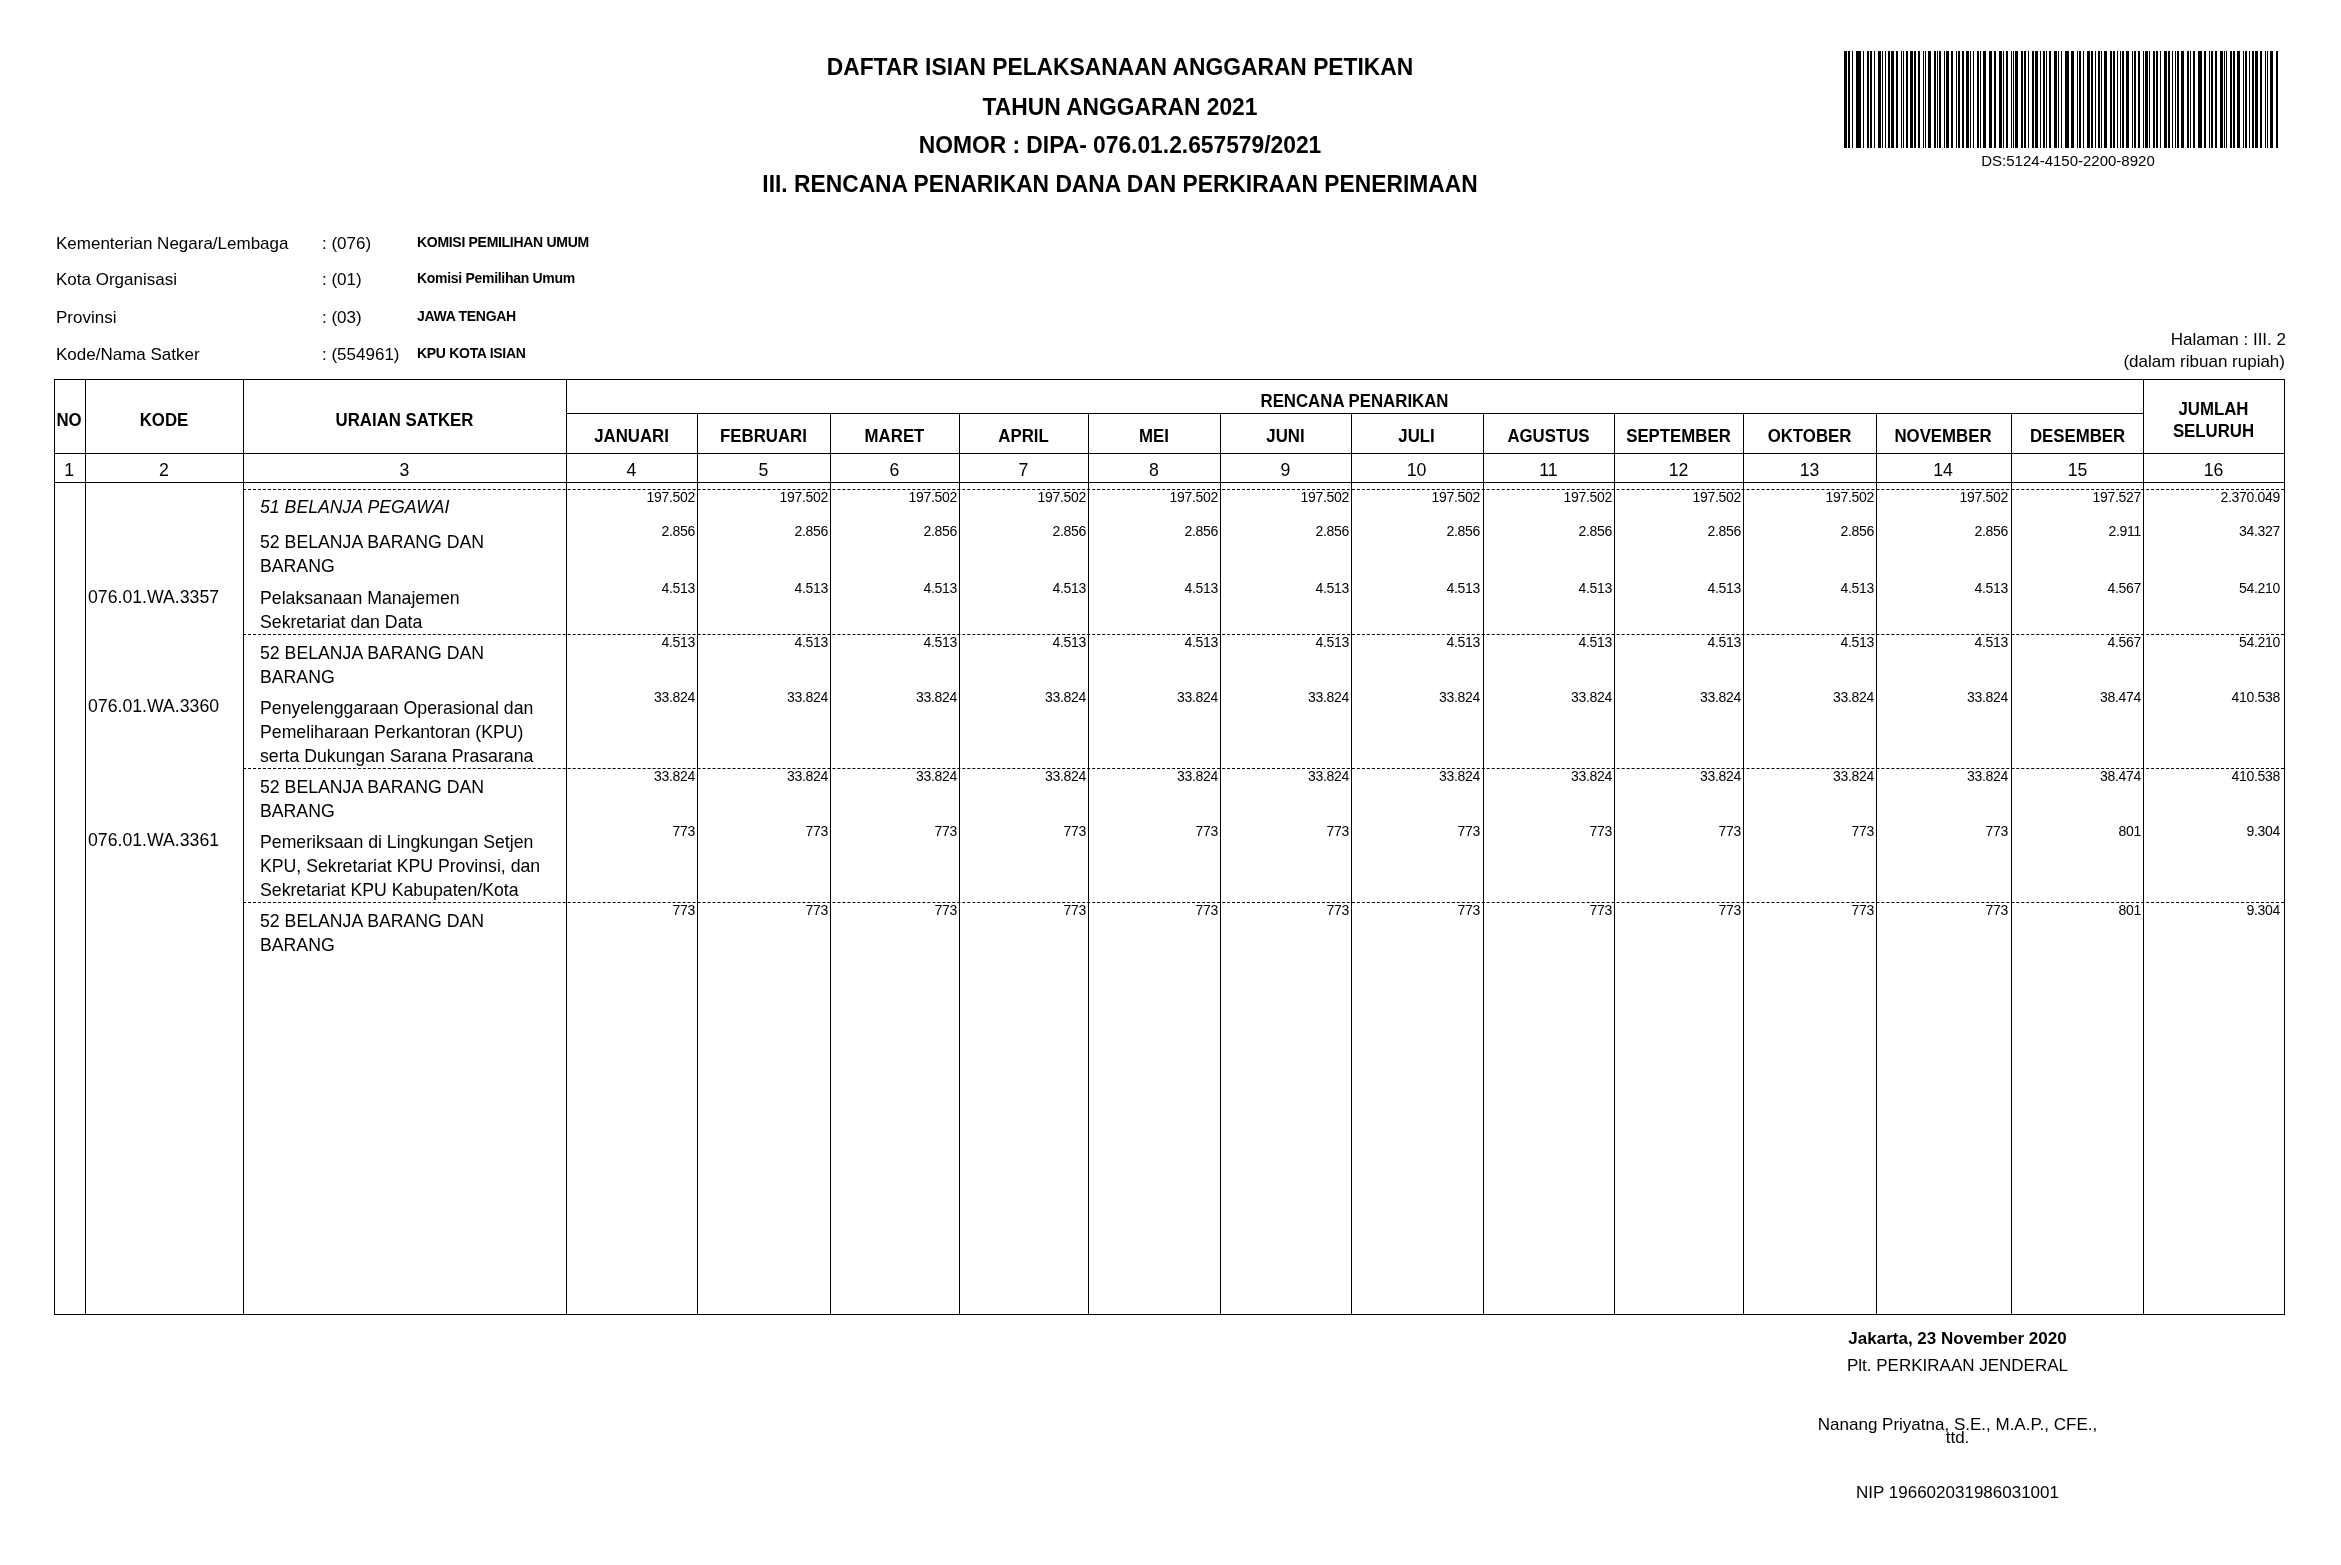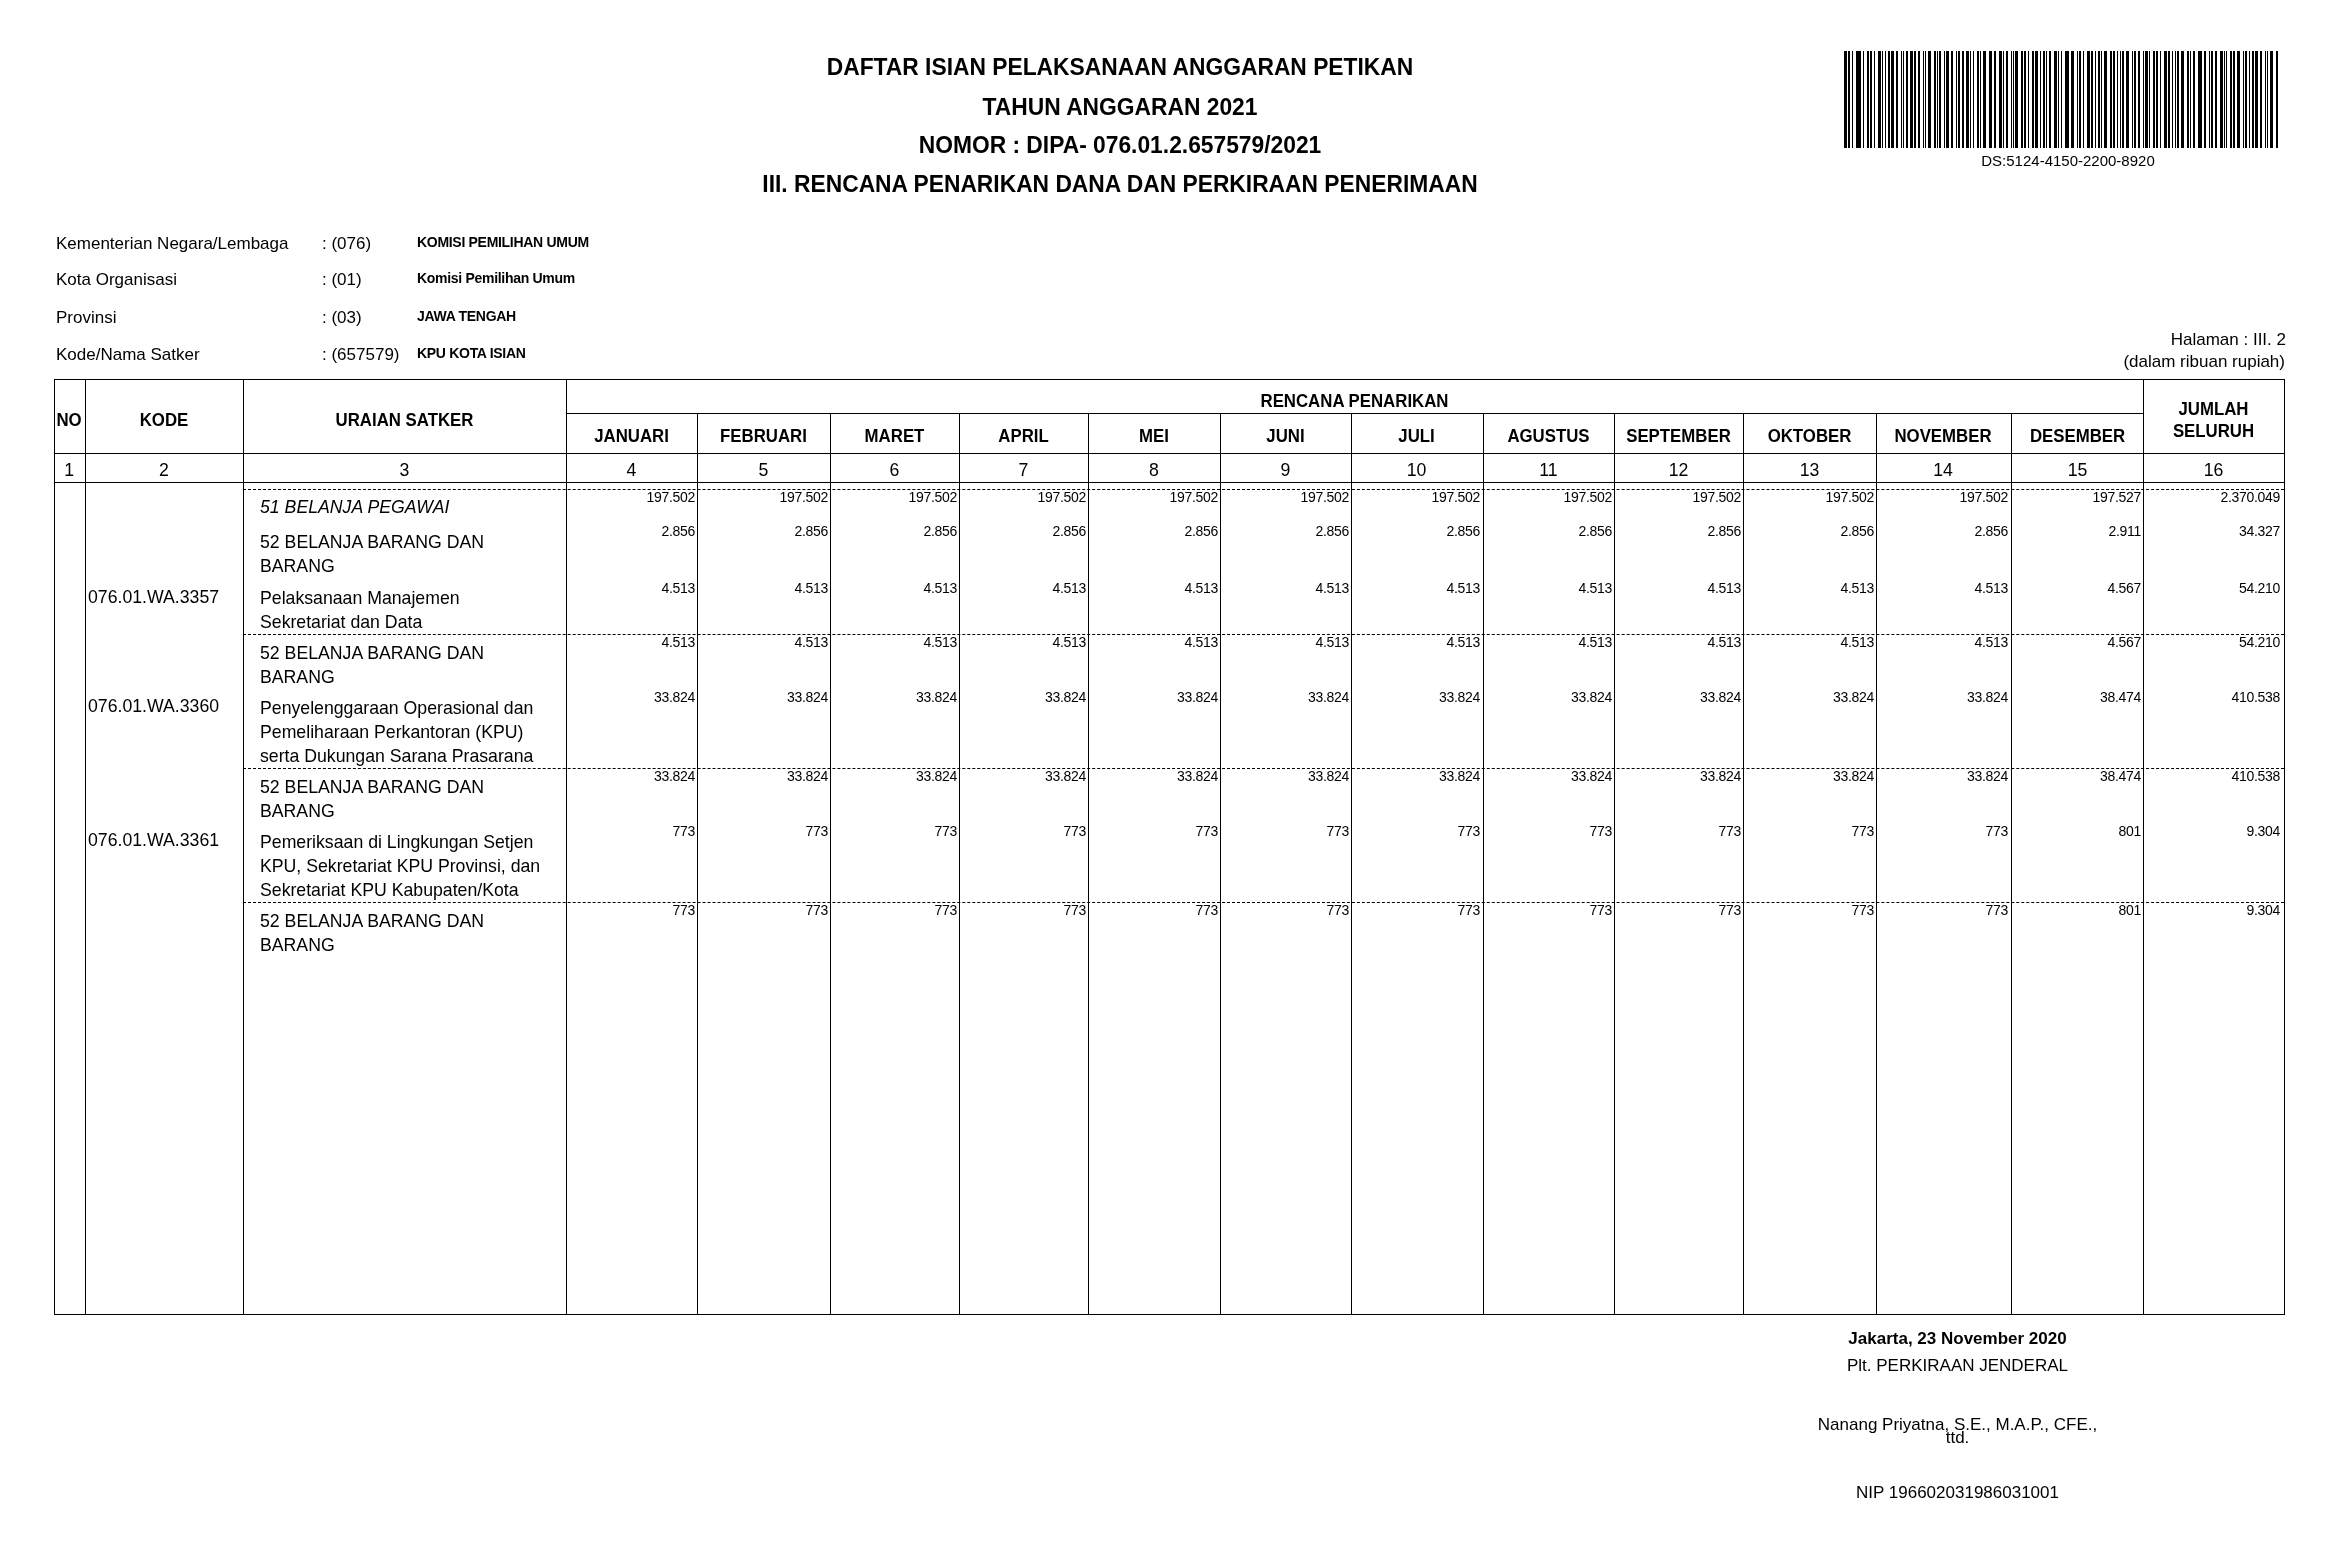--- a/index.html
+++ b/index.html
@@ -178,21 +178,21 @@
       <span class="code">: (01)</span>
       <span class="val">Komisi Pemilihan Umum</span>
     </div>
     <div class="abs info" style="top: 308px;">
       <span class="lbl">Provinsi</span>
       <span class="code">: (03)</span>
       <span class="val">JAWA TENGAH</span>
     </div>
     <div class="abs info" style="top: 345px;">
       <span class="lbl">Kode/Nama Satker</span>
-      <span class="code">: (657579)</span>
+      <span class="code">: (554961)</span>
       <span class="val">KPU  KOTA ISIAN</span>
     </div>
   </div>
 
 <div class="abs halaman">Halaman : III. 2</div>
 <div class="abs halaman2">(dalam ribuan rupiah)</div>
 
 <div class="abs tbl" id="tbl">
     <div class="vline" style="left: 30px; top: 0px;"></div>
     <div class="vline" style="left: 188px; top: 0px;"></div>

